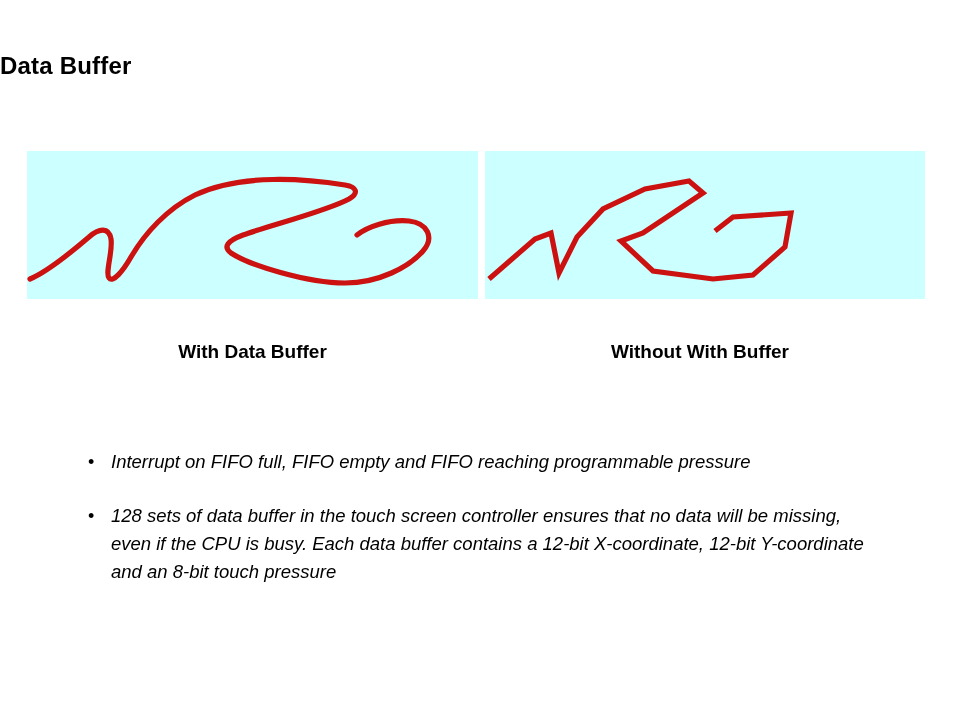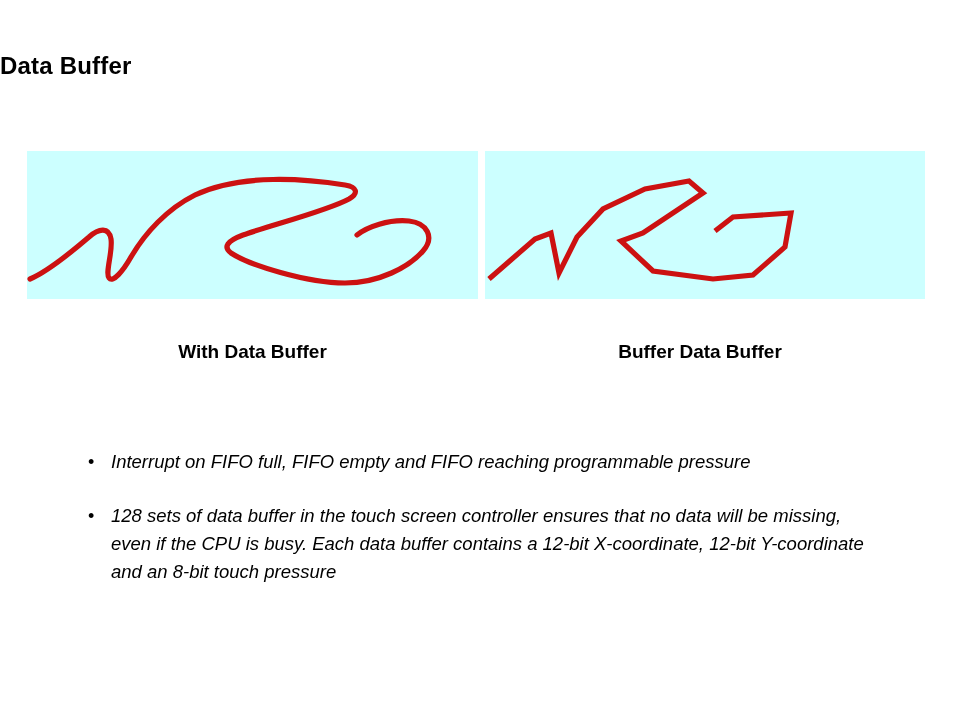--- a/index.html
+++ b/index.html
@@ -158,21 +158,21 @@
                L 306 62
                L 248 66
                L 230 80"></path>
     </svg>
   </div>
 
 </div>
 
 <div id="caption-row">
   <div class="caption" id="caption-with">With Data Buffer</div>
-  <div class="caption" id="caption-without">Buffer Data Buffer</div>
+  <div class="caption" id="caption-without">Without With Buffer</div>
 </div>
 
 <div id="bullet-list">
 
   <div class="bullet-item">
     <span class="bullet-marker">•</span>
     <span class="bullet-text">Interrupt on FIFO full, FIFO empty and FIFO reaching programmable pressure</span>
   </div>
 
   <div class="bullet-item">

